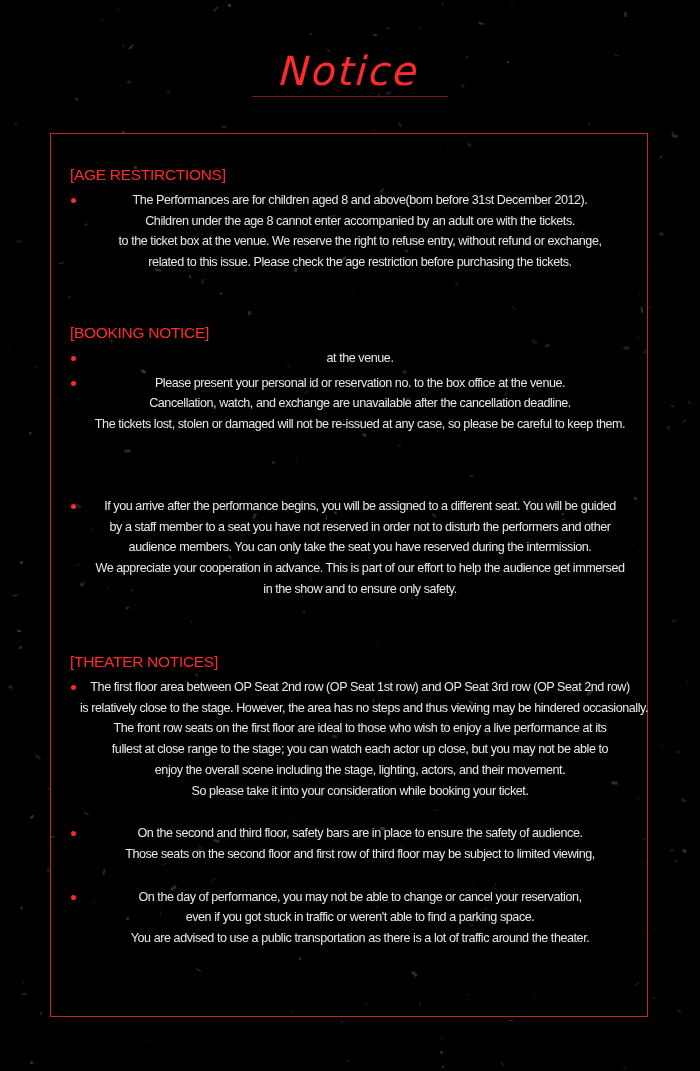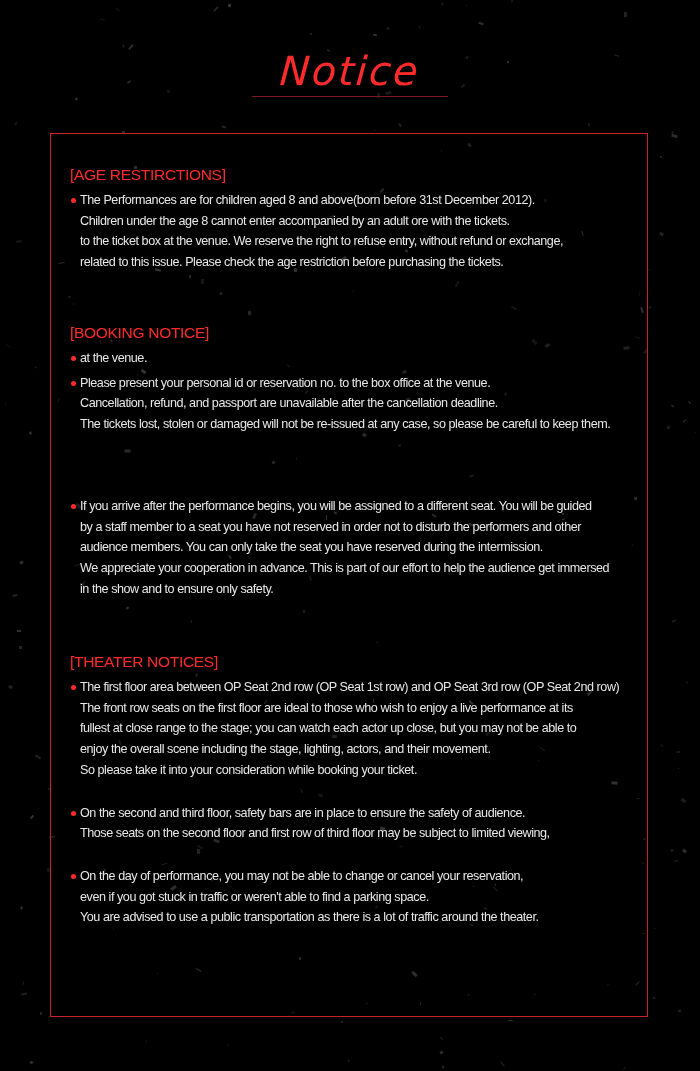--- a/index.html
+++ b/index.html
@@ -27,21 +27,21 @@
   .box {
     position: absolute; left: 50px; top: 133px; width: 598px; height: 884px;
     border: 1px solid #c8222a;
     box-sizing: border-box;
   }
   .section { position: absolute; left: 70px; width: 570px; }
   .heading {
     color: #ff2b2b; font-size: 15.5px; letter-spacing: -0.3px;
     margin: 0 0 5px 0; height: 20px; line-height: 20px;
   }
-  .item { position: relative; padding-left: 10px; margin-bottom: 4px; }
+  .item { position: relative; padding-left: 10px; margin-bottom: 4px; text-align: center; }
   .bullet {
     position: absolute; left: 1px; top: 8px; width: 5px; height: 5px;
     border-radius: 50%; background: #ff2b2b;
   }
   .line {
     color: #e8e8e8; font-size: 12.6px; letter-spacing: -0.45px;
     line-height: 20.7px; white-space: nowrap;
   }
 </style>
 </head>
@@ -290,41 +290,42 @@
 
 <div class="section" style="top:323px">
   <div class="heading">[BOOKING NOTICE]</div>
   <div class="item">
     <span class="bullet"></span>
     <div class="line">at the venue.</div>
   </div>
   <div class="item">
     <span class="bullet"></span>
     <div class="line">Please present your personal id or reservation no. to the box office at the venue.</div>
-    <div class="line">Cancellation, refund, and passport are unavailable after the cancellation deadline.</div>
+    <div class="line">Cancellation, watch, and exchange are unavailable after the cancellation deadline.</div>
     <div class="line">The tickets lost, stolen or damaged will not be re-issued at any case, so please be careful to keep them.</div>
   </div>
 </div>
 
 <div class="section" style="top:496px">
   <div class="item">
     <span class="bullet"></span>
     <div class="line">If you arrive after the performance begins, you will be assigned to a different seat. You will be guided</div>
     <div class="line">by a staff member to a seat you have not reserved in order not to disturb the performers and other</div>
     <div class="line">audience members. You can only take the seat you have reserved during the intermission.</div>
     <div class="line">We appreciate your cooperation in advance. This is part of our effort to help the audience get immersed</div>
     <div class="line">in the show and to ensure only safety.</div>
   </div>
 </div>
 
 <div class="section" style="top:652px">
   <div class="heading">[THEATER NOTICES]</div>
   <div class="item">
     <span class="bullet"></span>
     <div class="line">The first floor area between OP Seat 2nd row (OP Seat 1st row) and OP Seat 3rd row (OP Seat 2nd row)</div>
+    <div class="line">is relatively close to the stage. However, the area has no steps and thus viewing may be hindered occasionally.</div>
     <div class="line">The front row seats on the first floor are ideal to those who wish to enjoy a live performance at its</div>
     <div class="line">fullest at close range to the stage; you can watch each actor up close, but you may not be able to</div>
     <div class="line">enjoy the overall scene including the stage, lighting, actors, and their movement.</div>
     <div class="line">So please take it into your consideration while booking your ticket.</div>
   </div>
   <div class="item" style="margin-top:22px">
     <span class="bullet"></span>
     <div class="line">On the second and third floor, safety bars are in place to ensure the safety of audience.</div>
     <div class="line">Those seats on the second floor and first row of third floor may be subject to limited viewing,</div>
   </div>

